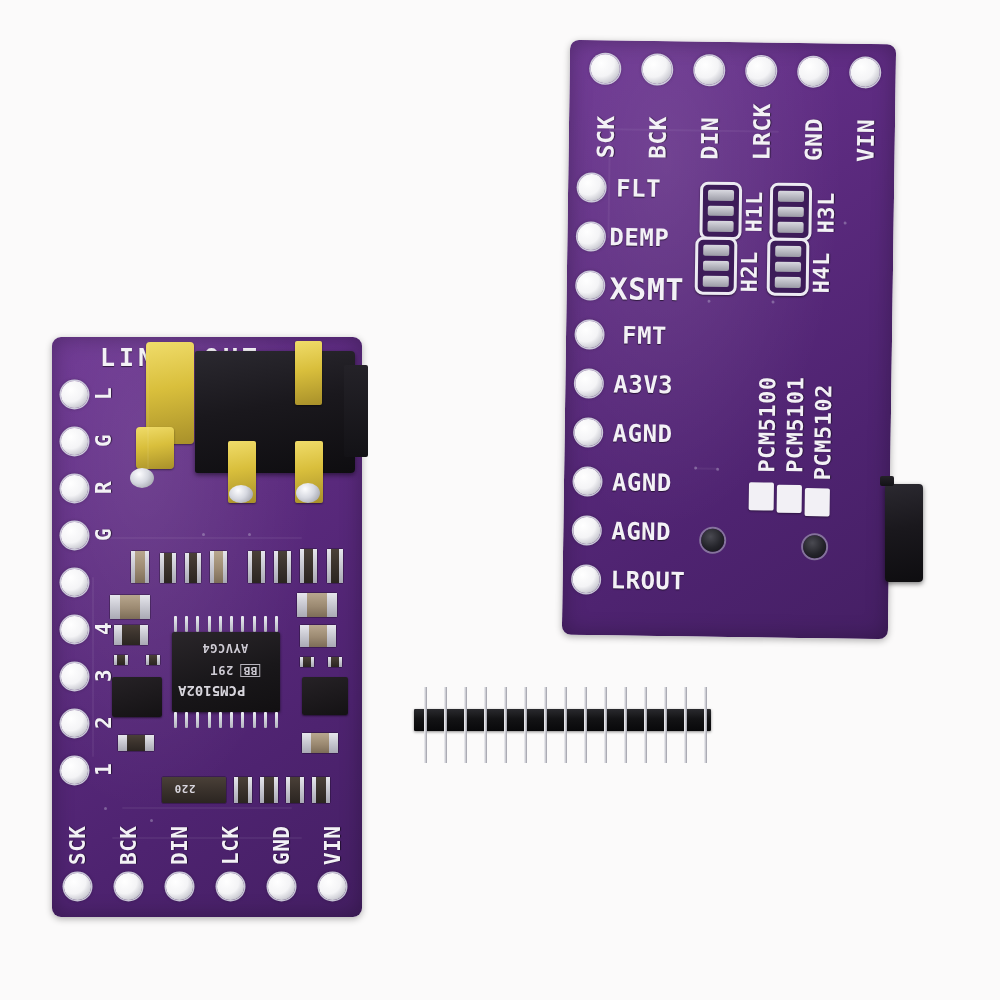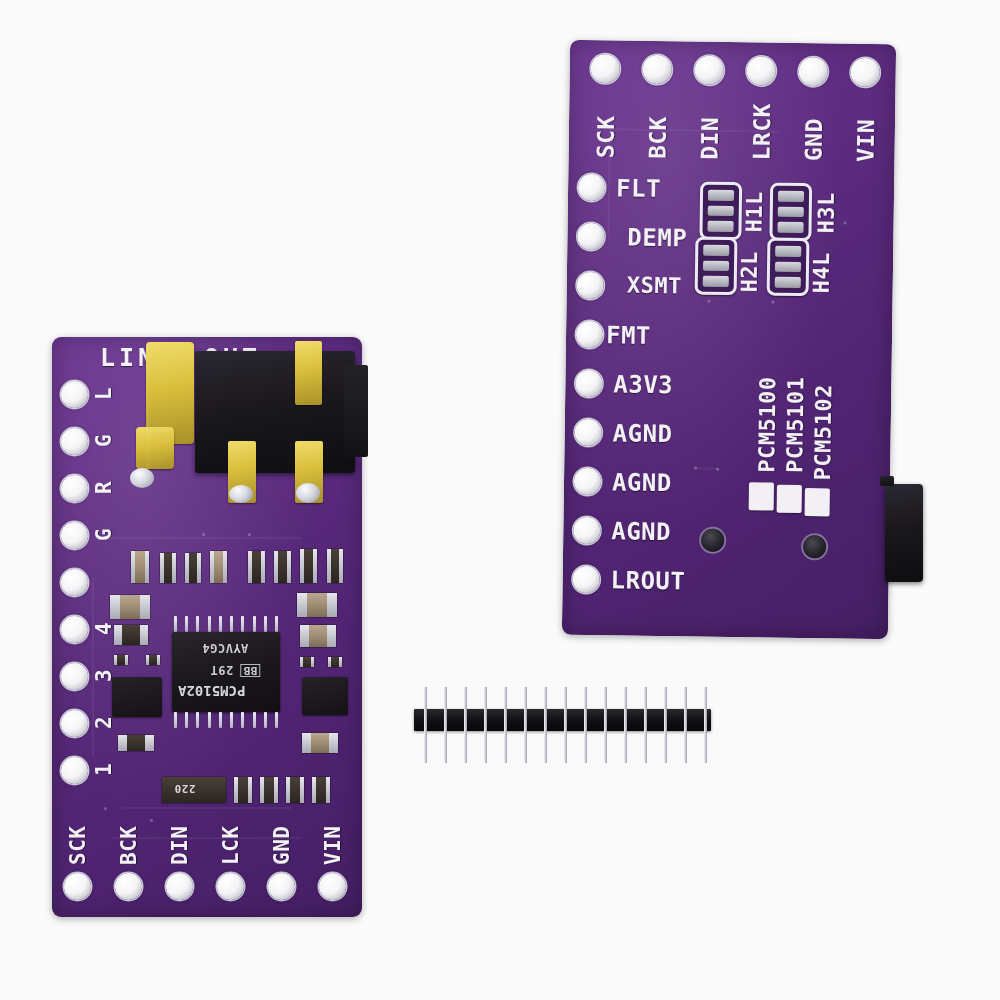--- a/index.html
+++ b/index.html
@@ -242,23 +242,23 @@
     <div class="hole" style="left:10px;top:183px;width:27px;height:27px;"></div>
     <div class="hole" style="left:10px;top:232px;width:27px;height:27px;"></div>
     <div class="hole" style="left:10px;top:281px;width:27px;height:27px;"></div>
     <div class="hole" style="left:10px;top:330px;width:27px;height:27px;"></div>
     <div class="hole" style="left:10px;top:379px;width:27px;height:27px;"></div>
     <div class="hole" style="left:10px;top:428px;width:27px;height:27px;"></div>
     <div class="hole" style="left:10px;top:477px;width:27px;height:27px;"></div>
     <div class="hole" style="left:10px;top:526px;width:27px;height:27px;"></div>
 
     <div class="silk" style="left:48px;top:136px;font-size:24px;">FLT</div>
-    <div class="silk" style="left:60px;top:185px;font-size:24px;">DEMP</div>
-    <div class="silk" style="left:60px;top:234px;font-size:22px;">XSMT</div>
-    <div class="silk" style="left:40px;top:283px;font-size:24px;">FMT</div>
+    <div class="silk" style="left:42px;top:185px;font-size:24px;">DEMP</div>
+    <div class="silk" style="left:43px;top:234px;font-size:30px;">XSMT</div>
+    <div class="silk" style="left:56px;top:283px;font-size:24px;">FMT</div>
     <div class="silk" style="left:48px;top:332px;font-size:24px;">A3V3</div>
     <div class="silk" style="left:48px;top:381px;font-size:24px;">AGND</div>
     <div class="silk" style="left:48px;top:430px;font-size:24px;">AGND</div>
     <div class="silk" style="left:48px;top:479px;font-size:24px;">AGND</div>
     <div class="silk" style="left:48px;top:528px;font-size:24px;">LROUT</div>
 
     <div class="jmp" style="left:132px;top:140px;width:36px;height:52px;">
       <i></i>
         <i></i>
         <i></i>

